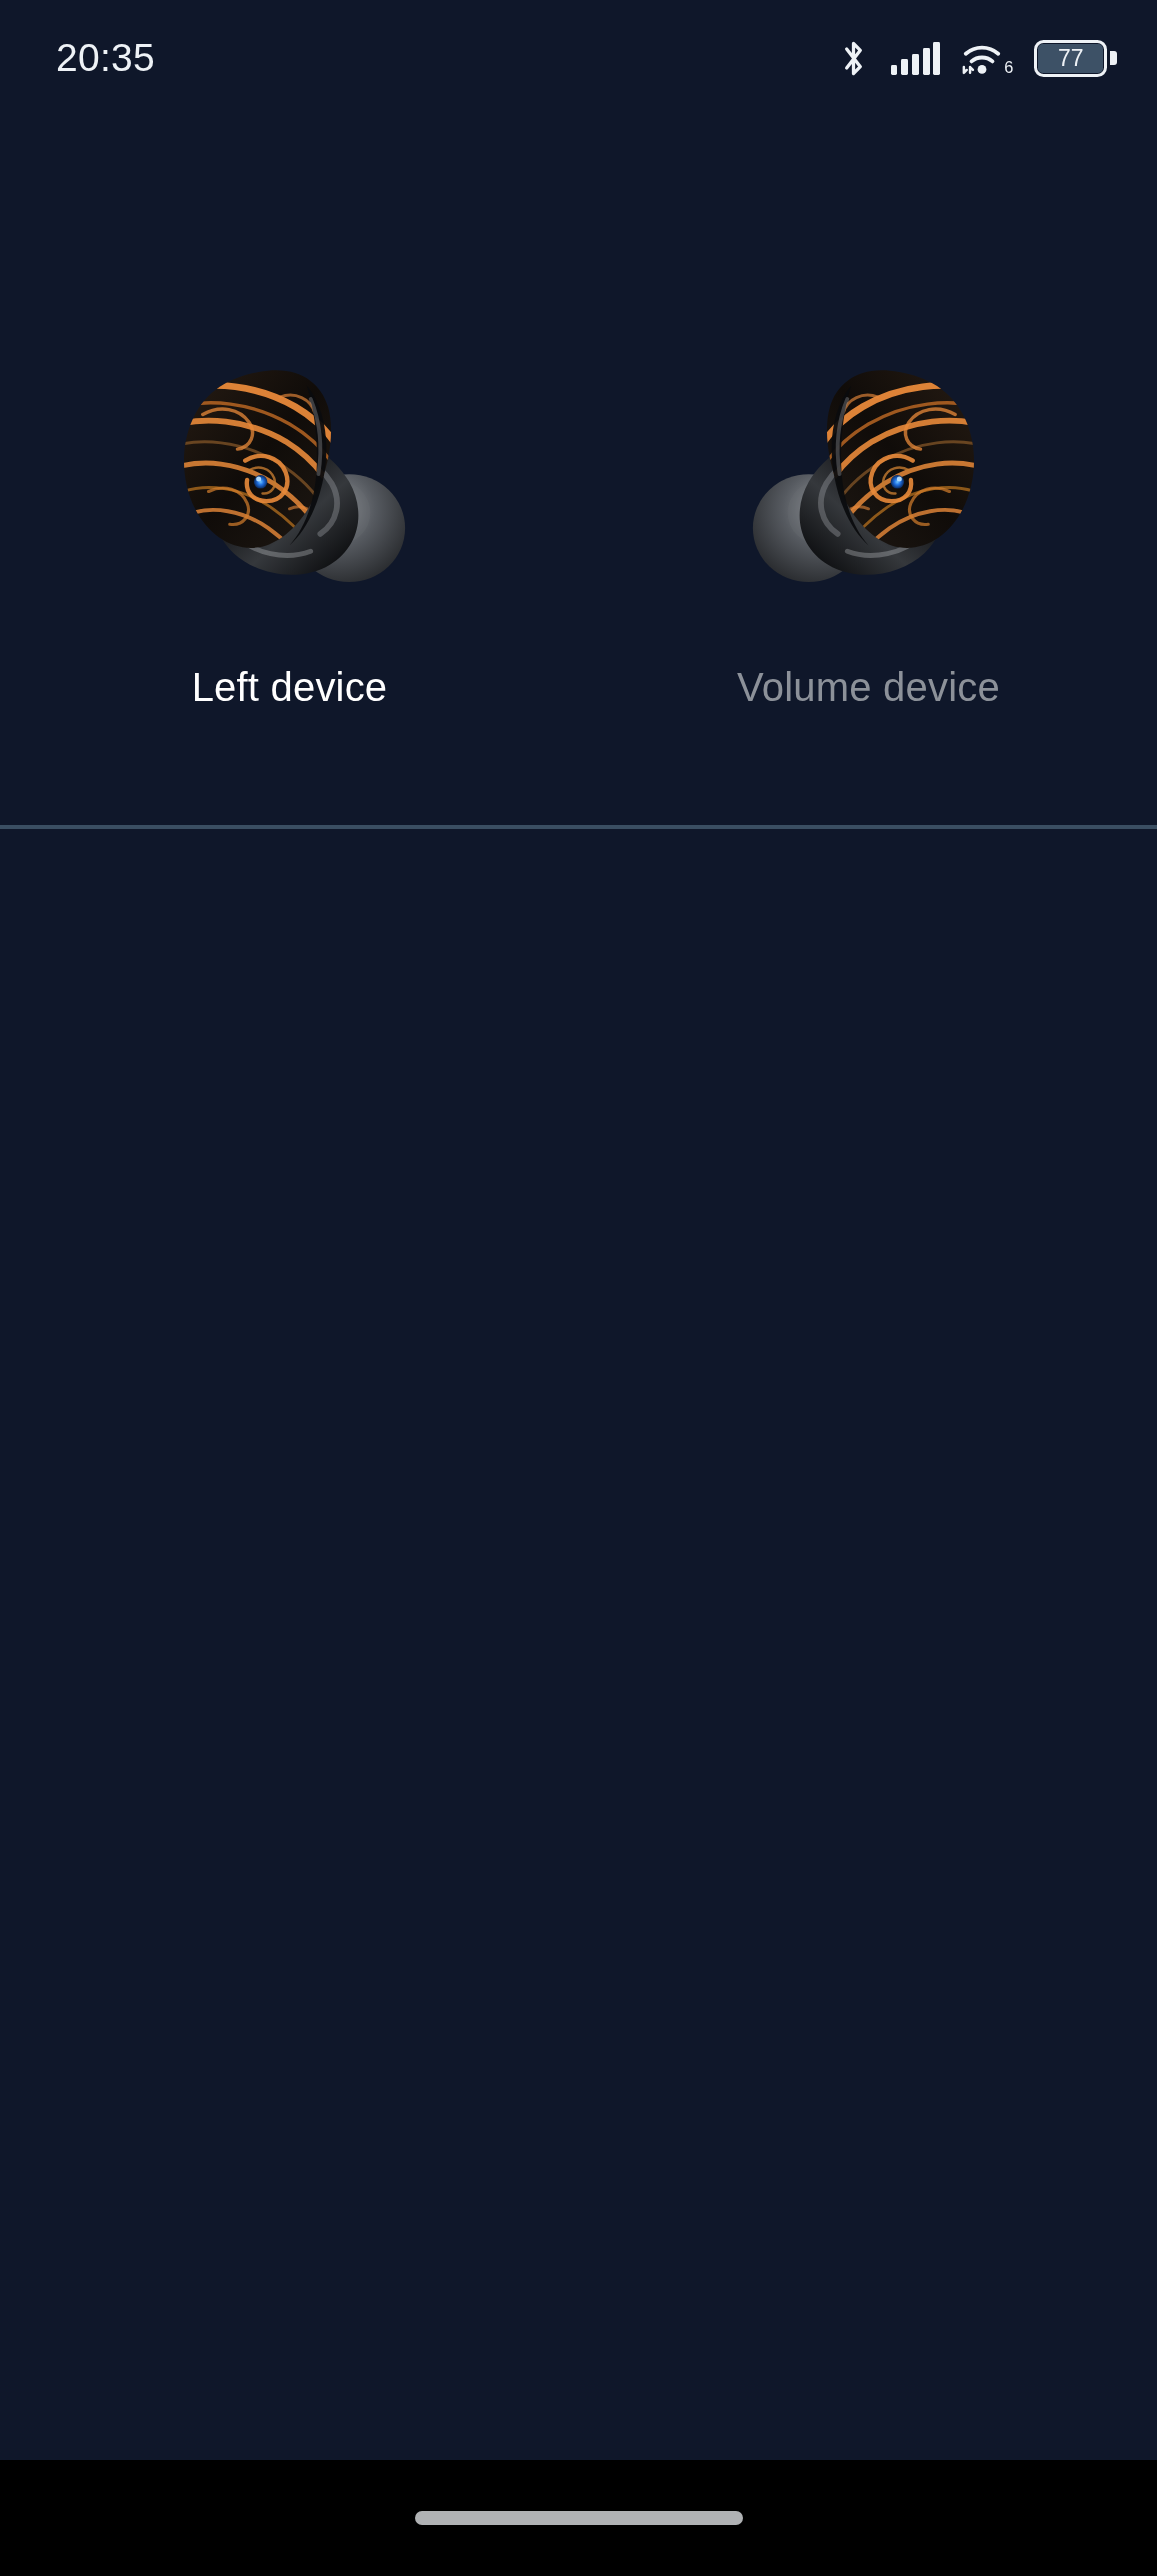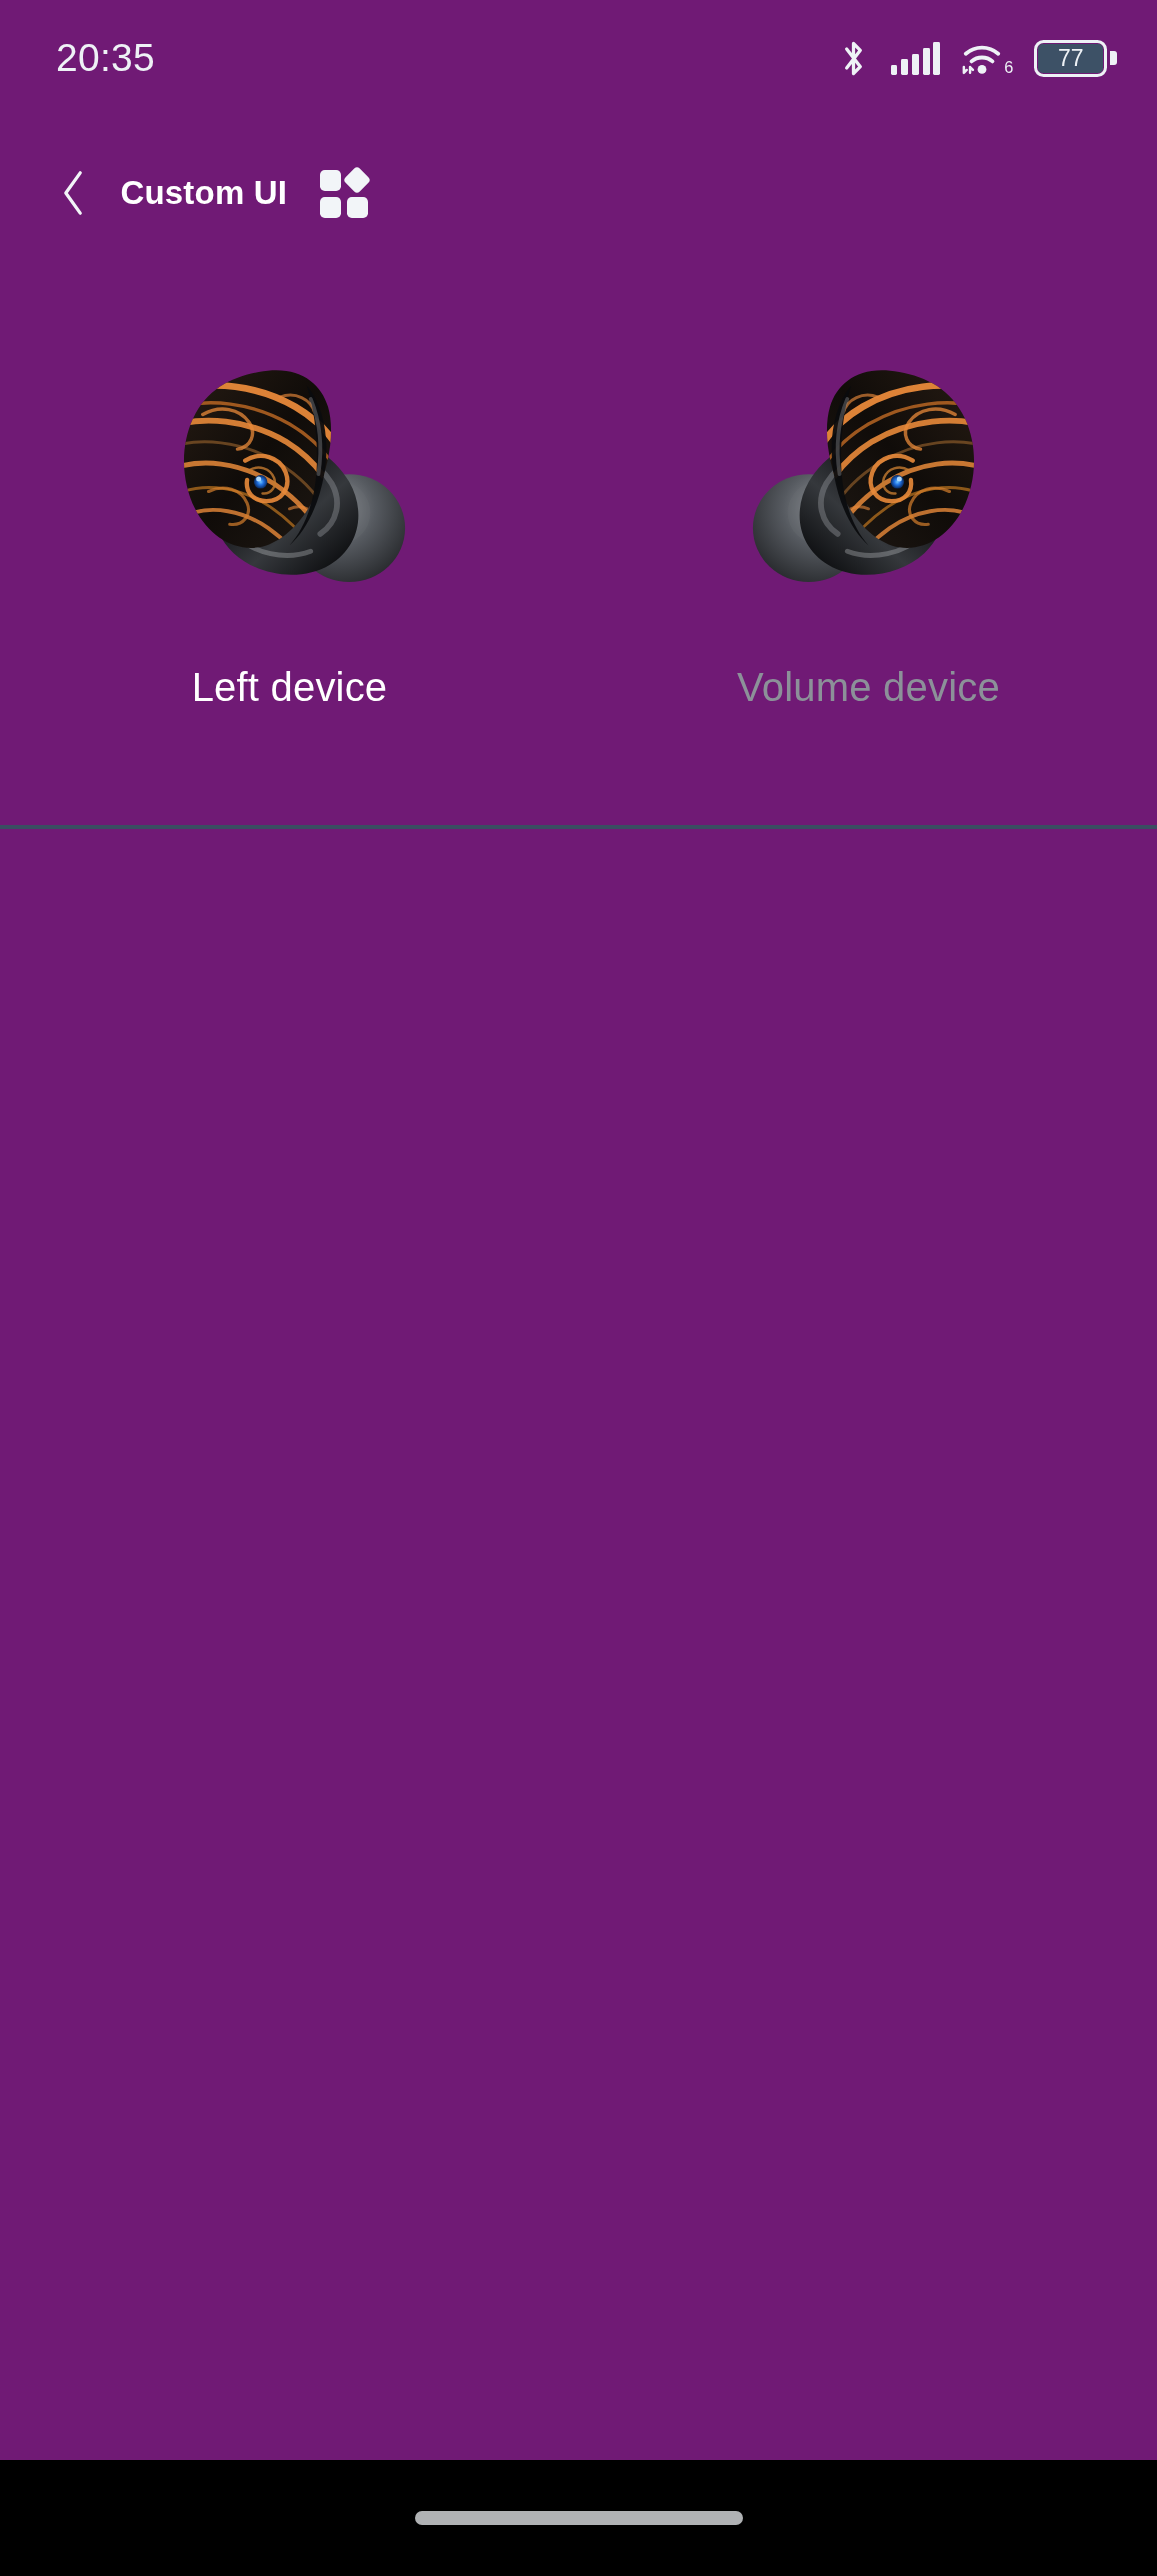--- a/index.html
+++ b/index.html
@@ -2,21 +2,21 @@
 <html><head>
 <meta charset="utf-8">
 <style>
   * { margin:0; padding:0; box-sizing:border-box; }
   html, body {
     width:1158px; height:2576px;
     background:#142a42;
     font-family:"Liberation Sans", sans-serif;
     overflow:hidden;
   }
-  .screen { position:relative; width:1158px; height:2576px; background:#701a75;text-decoration:underline; }
+  .screen { position:relative; width:1158px; height:2576px; background:#0f172a;text-decoration:underline; }
 
   
   .statusbar{
     position:absolute; top:0; left:0; width:1158px; height:116px;
     display:flex; align-items:center; justify-content:space-between;
     padding:0 41px 0 56px;
   }
   .status-time{ color:#eef2f6; font-size:39px; font-weight:400; letter-spacing:0.3px; }
   .status-icons{ display:flex; align-items:center; gap:21px; }
 
@@ -145,34 +145,20 @@
           <div class="battery-fill">
             <span class="battery-text">77</span>
           </div>
         </div>
         <div class="battery-cap"></div>
       </div>
 
     </div>
   </div>
 
-  <div class="appbar">
-    <div class="back-btn">
-      <svg width="29" height="48" viewBox="0 0 30 50">
-        <path d="M22 4 L7 25 L22 46" fill="none" stroke="#f2f5f8" stroke-width="3.4" stroke-linecap="round" stroke-linejoin="round"></path>
-      </svg>
-    </div>
-    <div class="appbar-title">Custom UI</div>
-    <div class="grid-icon">
-      <span class="g-tl"></span>
-      <span class="g-tr"></span>
-      <span class="g-bl"></span>
-      <span class="g-br"></span>
-    </div>
-  </div>
 
   <div class="devices">
 
     <div class="device">
       <svg class="bud-canvas" viewBox="0 0 300 300">
         <defs>
           <radialGradient id="tipGradL" cx="38%" cy="32%" r="78%">
             <stop offset="0%" stop-color="#8e9196"></stop>
             <stop offset="45%" stop-color="#565a60"></stop>
             <stop offset="100%" stop-color="#232528"></stop>

